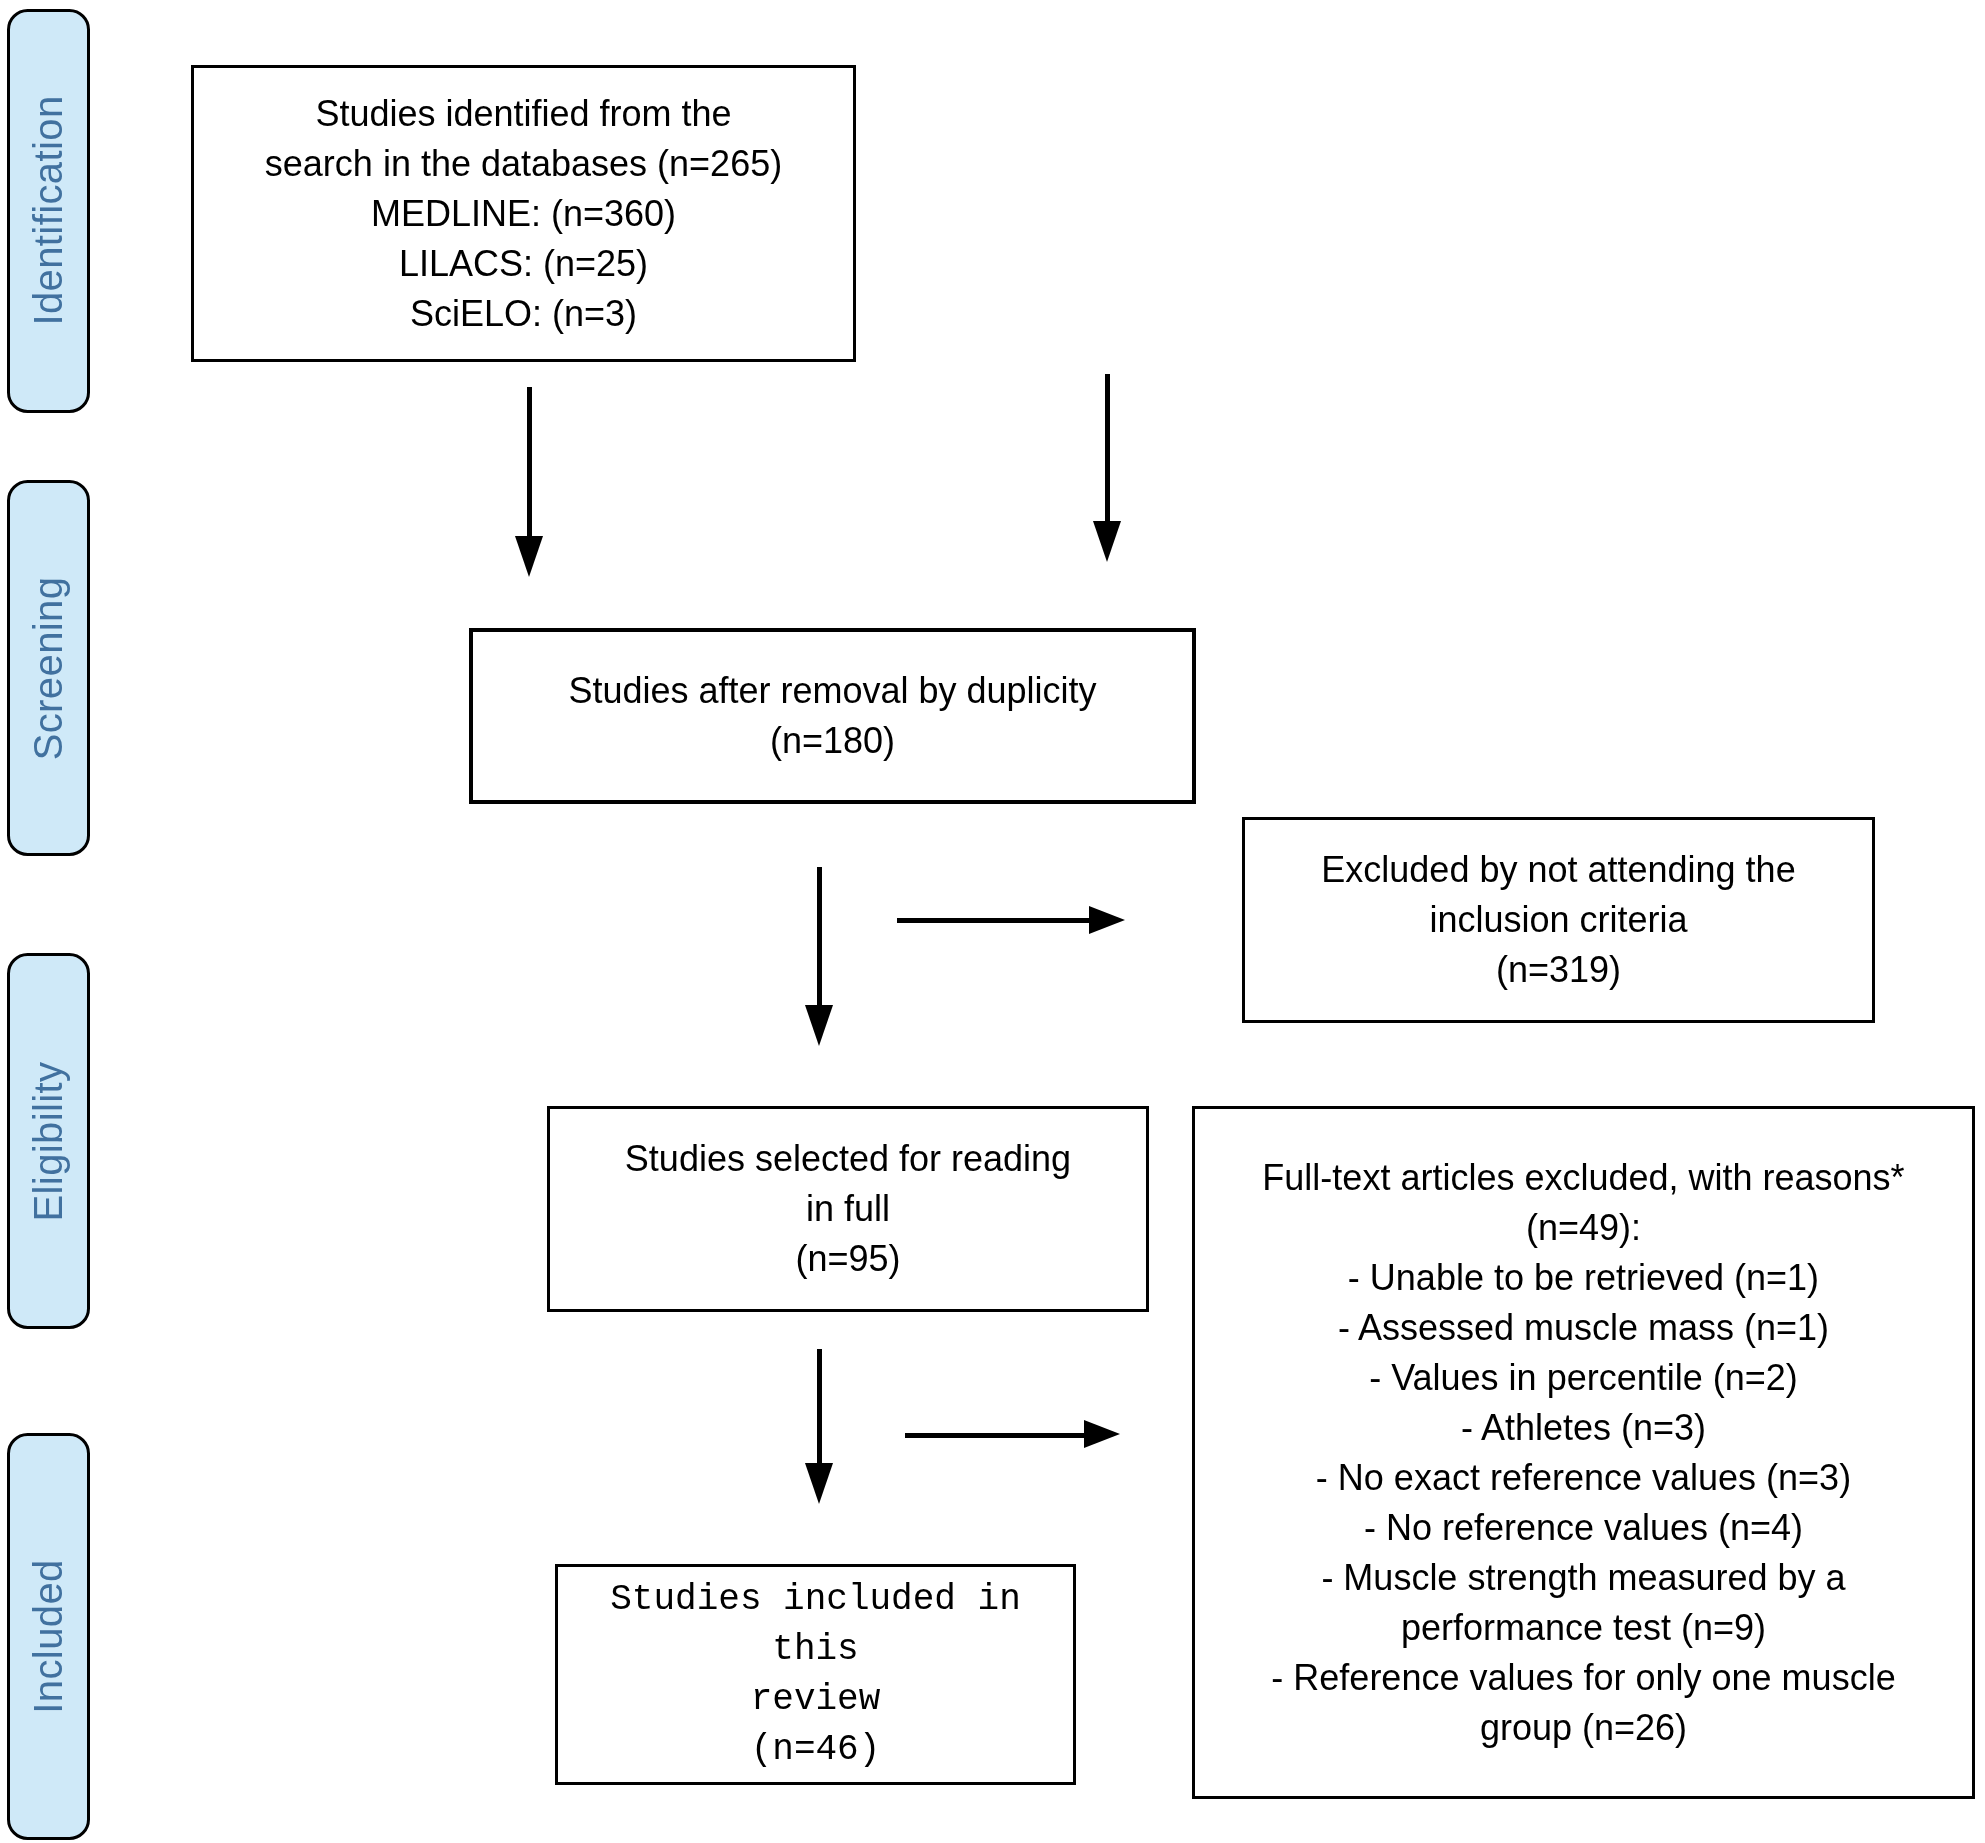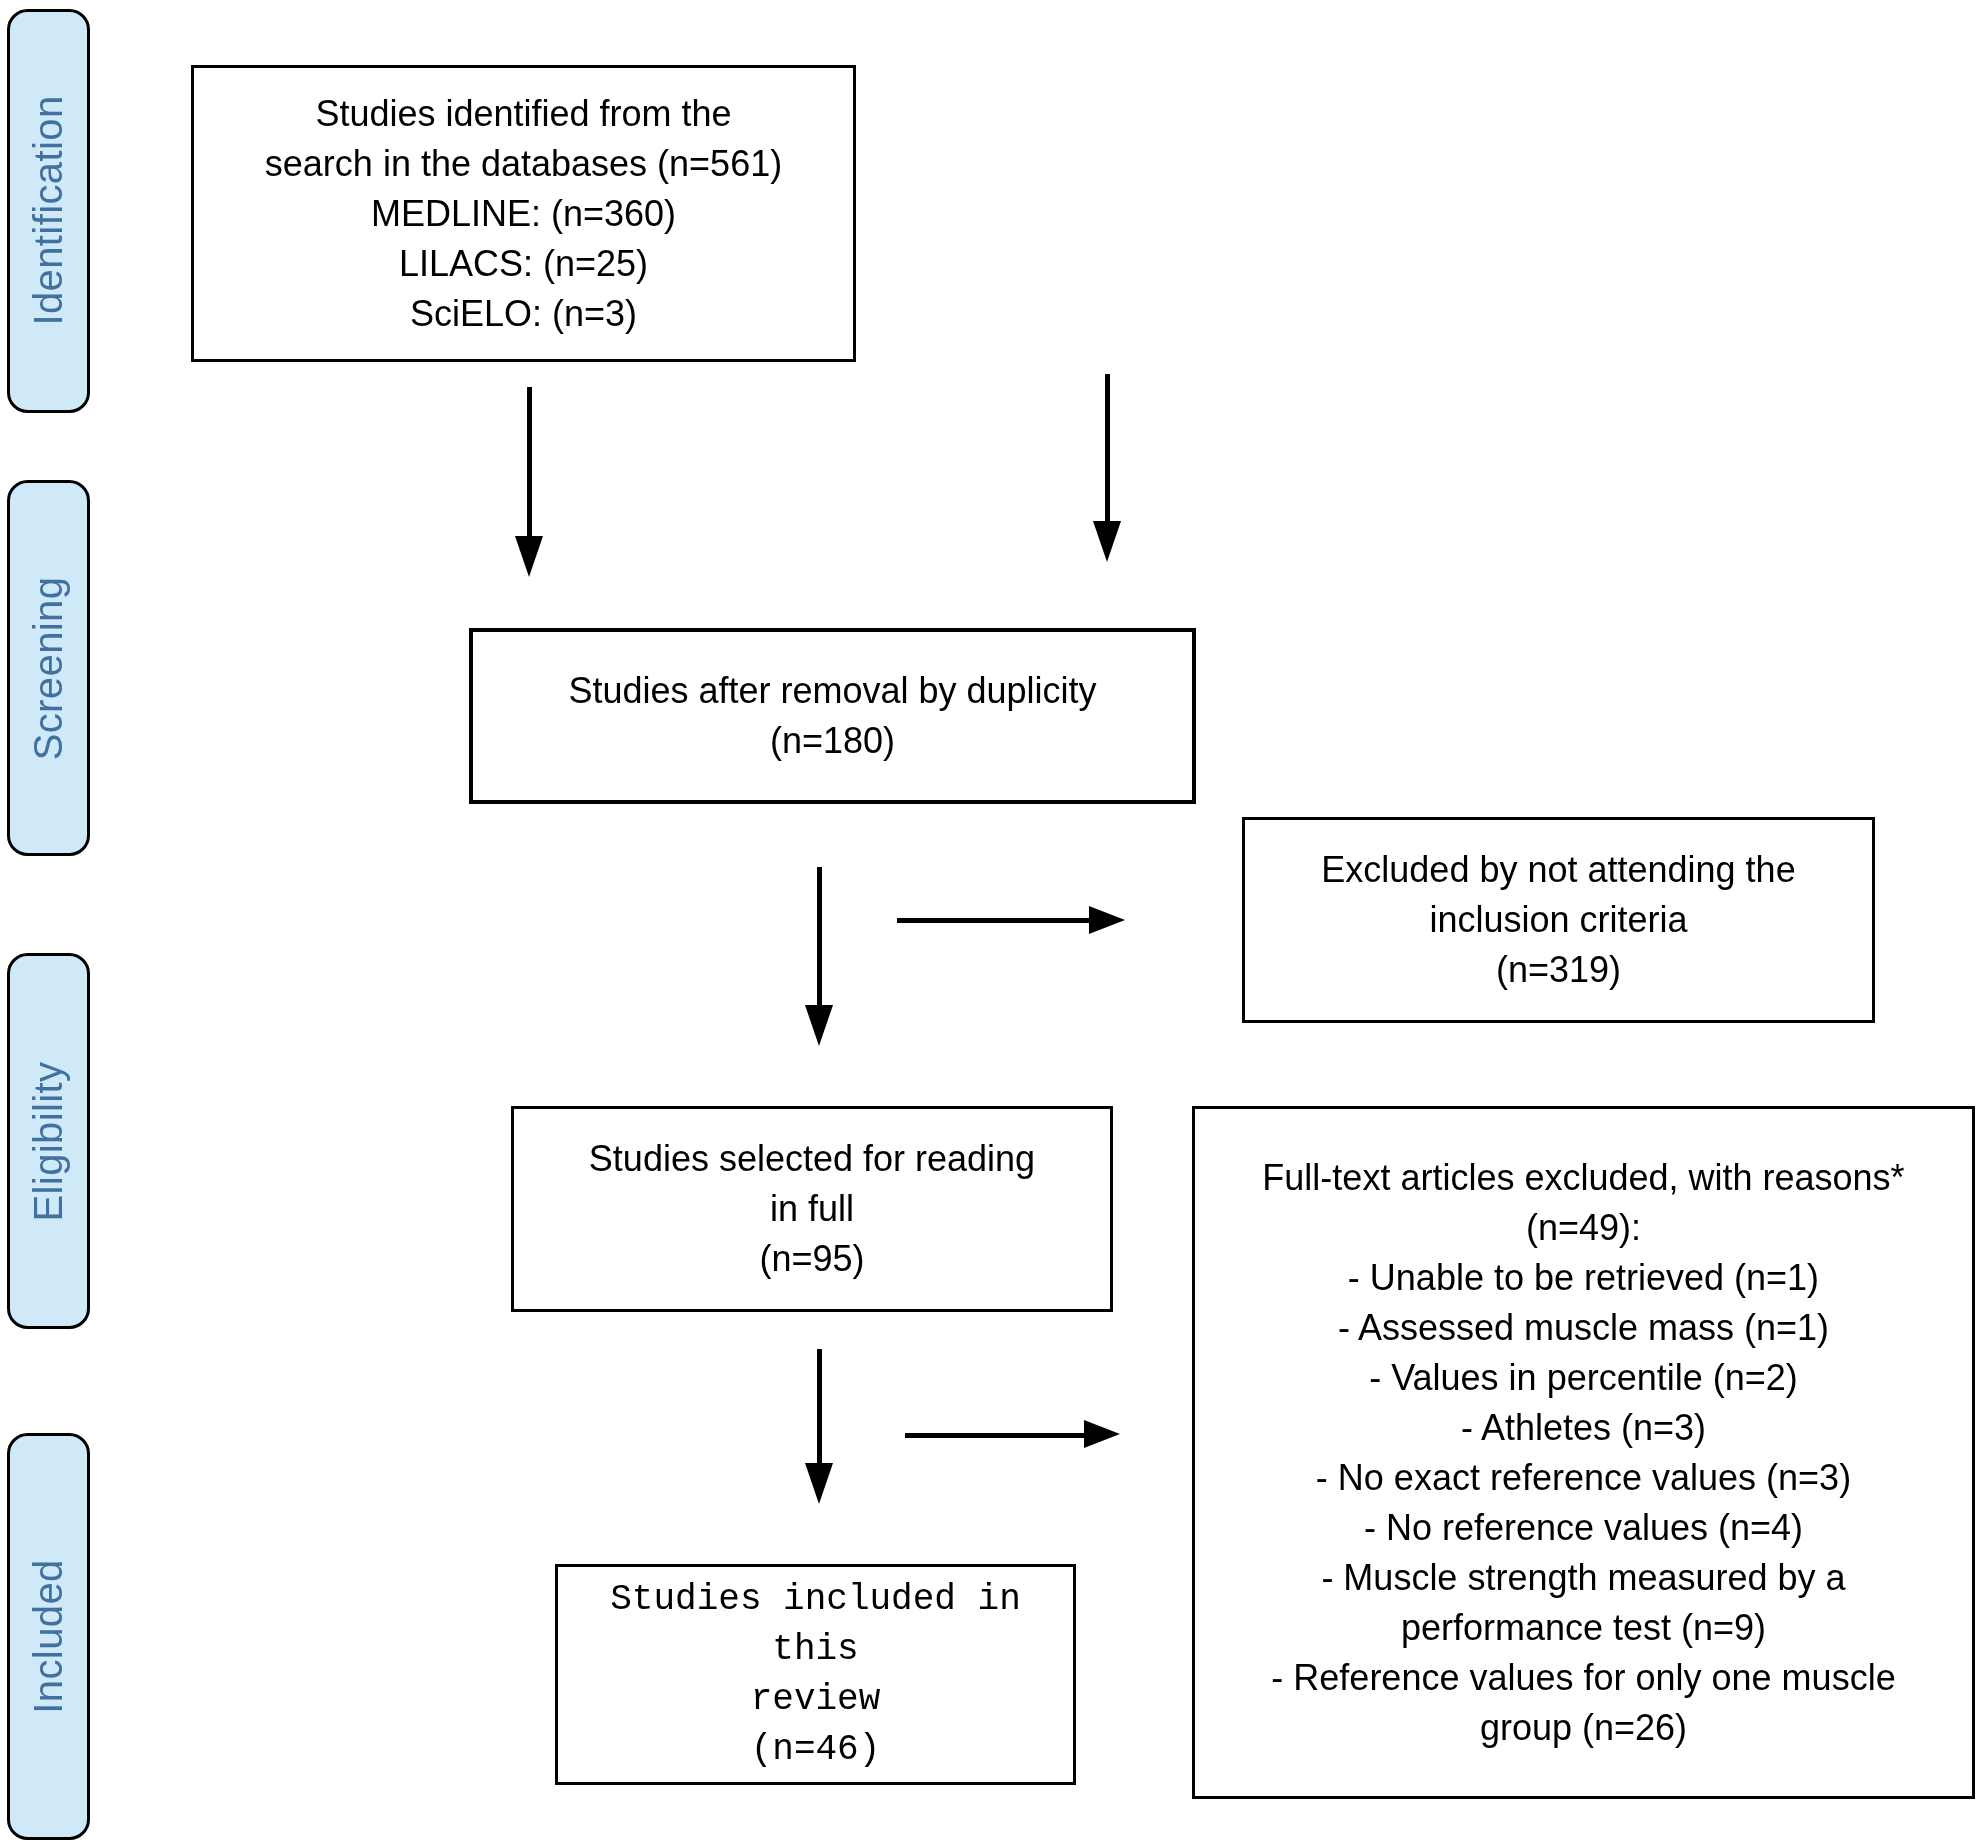--- a/index.html
+++ b/index.html
@@ -90,34 +90,34 @@
     <span class="stage-label">Screening</span>
   </div>
   <div class="stage" style="top:953px; height:376px;">
     <span class="stage-label">Eligibility</span>
   </div>
   <div class="stage" style="top:1433px; height:407px;">
     <span class="stage-label">Included</span>
   </div>
 
   <div class="pbox" style="left:191px; top:65px; width:665px; height:297px;">Studies identified from the
-search in the databases (n=561)
+search in the databases (n=265)
 MEDLINE: (n=360)
 LILACS: (n=25)
 SciELO: (n=3)</div>
 
 
   <div class="pbox" style="left:469px; top:628px; width:727px; height:176px; border-width:4.3px;">Studies after removal by duplicity
 (n=180)</div>
 
   <div class="pbox" style="left:1242px; top:817px; width:633px; height:206px;">Excluded by not attending the
 inclusion criteria
 (n=319)</div>
 
-  <div class="pbox" style="left:511px; top:1106px; width:602px; height:206px;">Studies selected for reading
+  <div class="pbox" style="left:547px; top:1106px; width:602px; height:206px;">Studies selected for reading
 in full
 (n=95)</div>
 
   <div class="pbox" style="left:1192px; top:1106px; width:783px; height:693px;">Full-text articles excluded, with reasons*
 (n=49):
 - Unable to be retrieved (n=1)
 - Assessed muscle mass (n=1)
 - Values in percentile (n=2)
 - Athletes (n=3)
 - No exact reference values (n=3)

